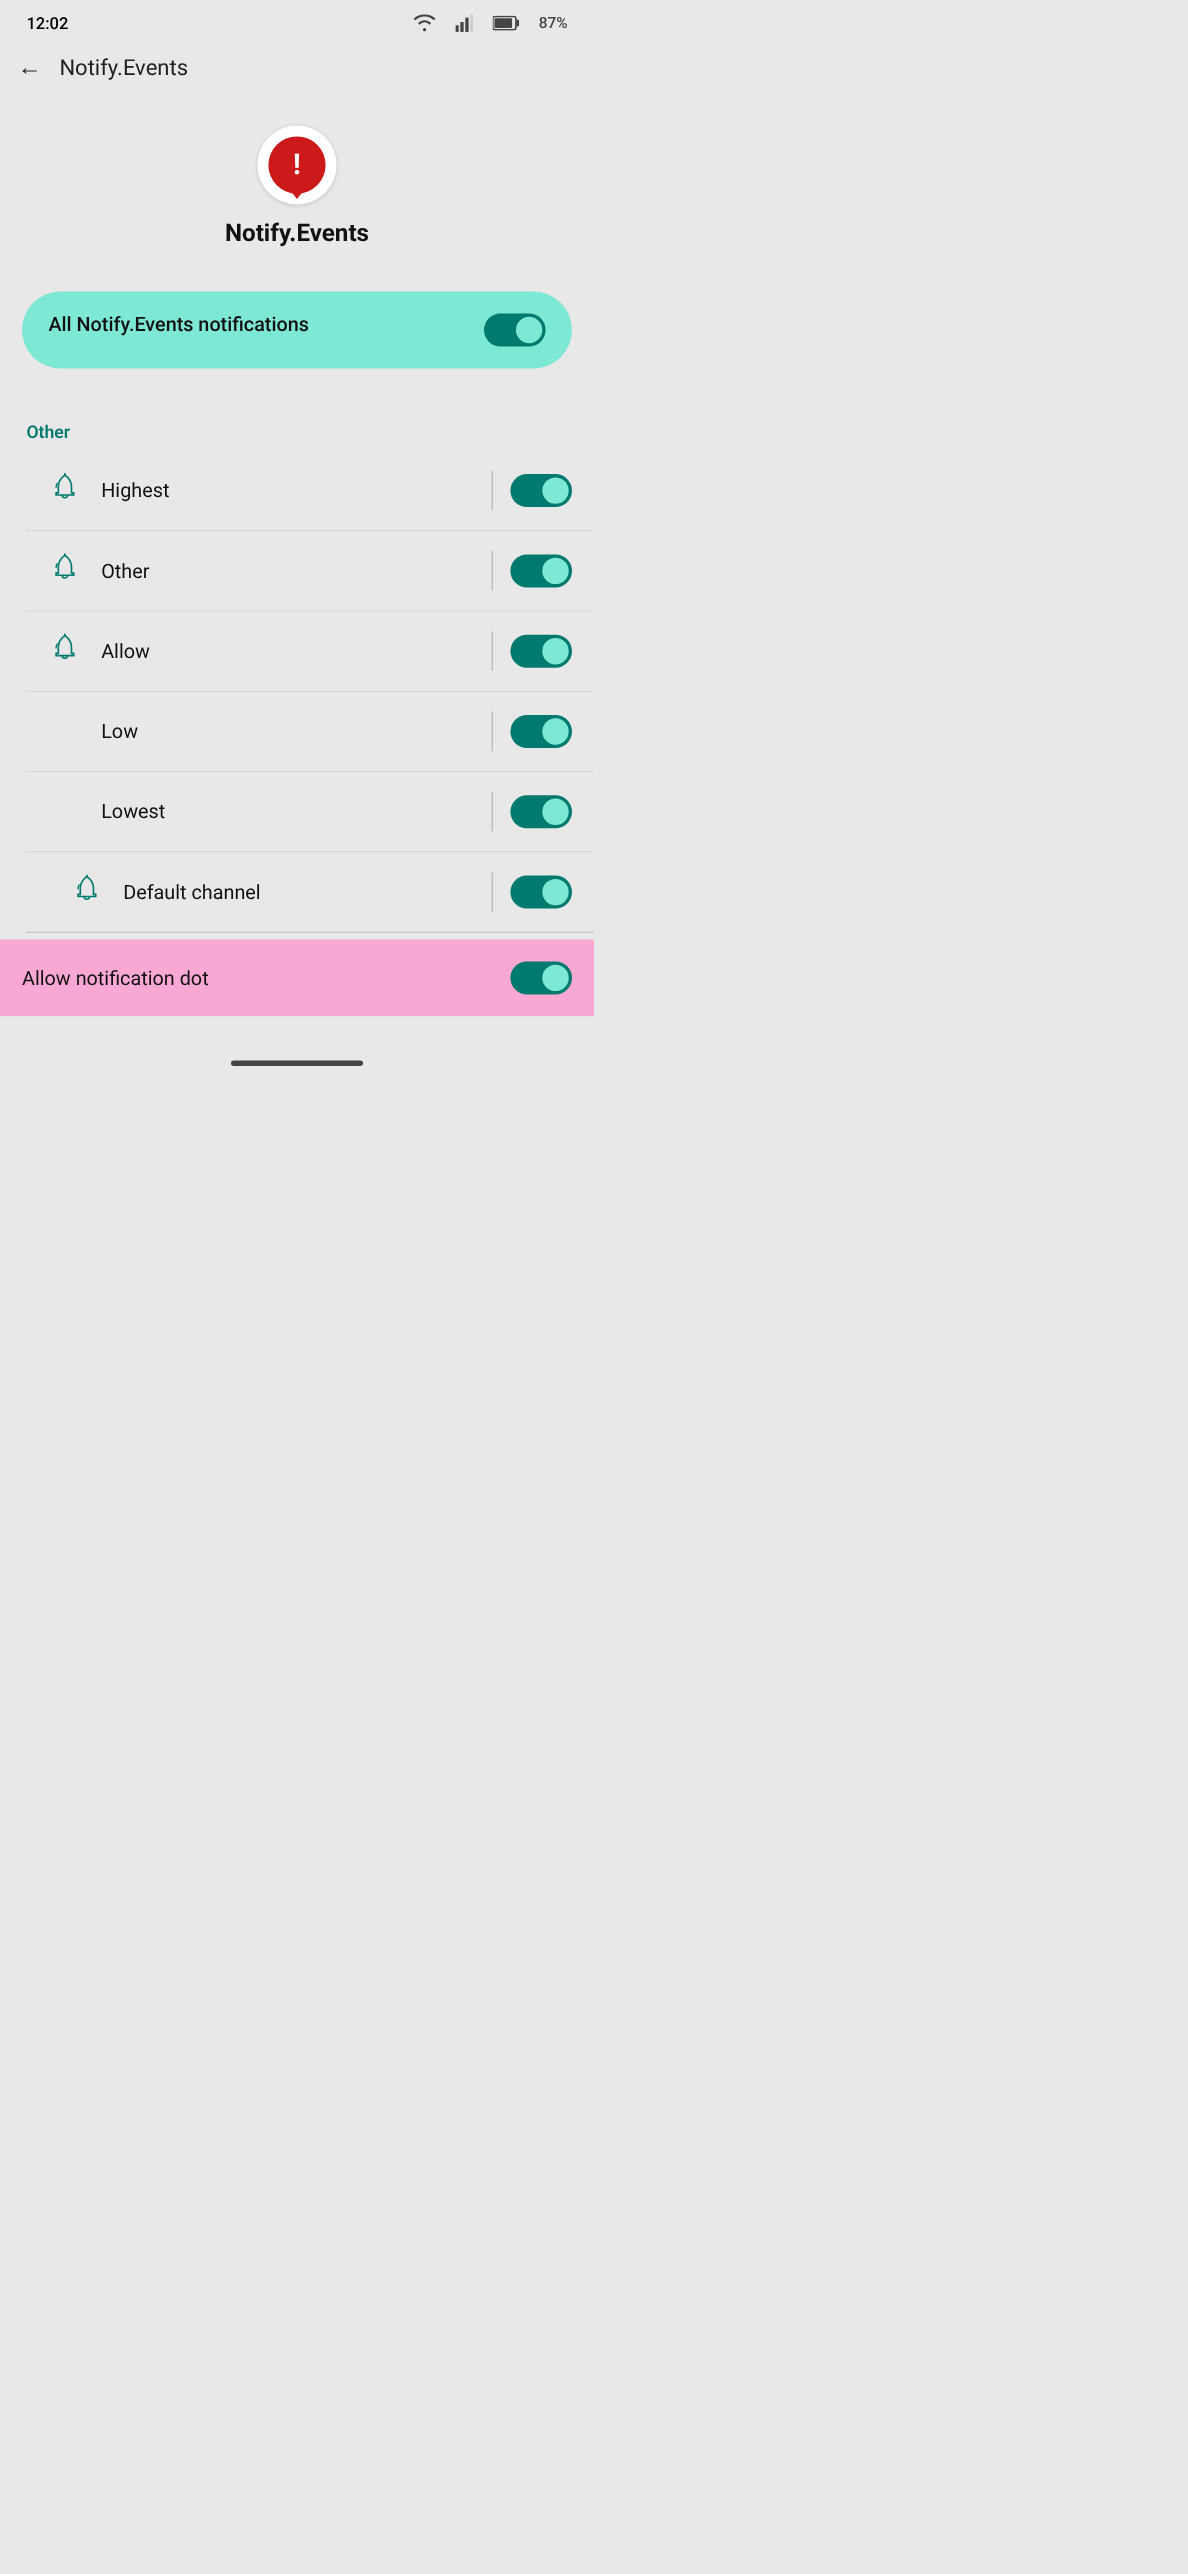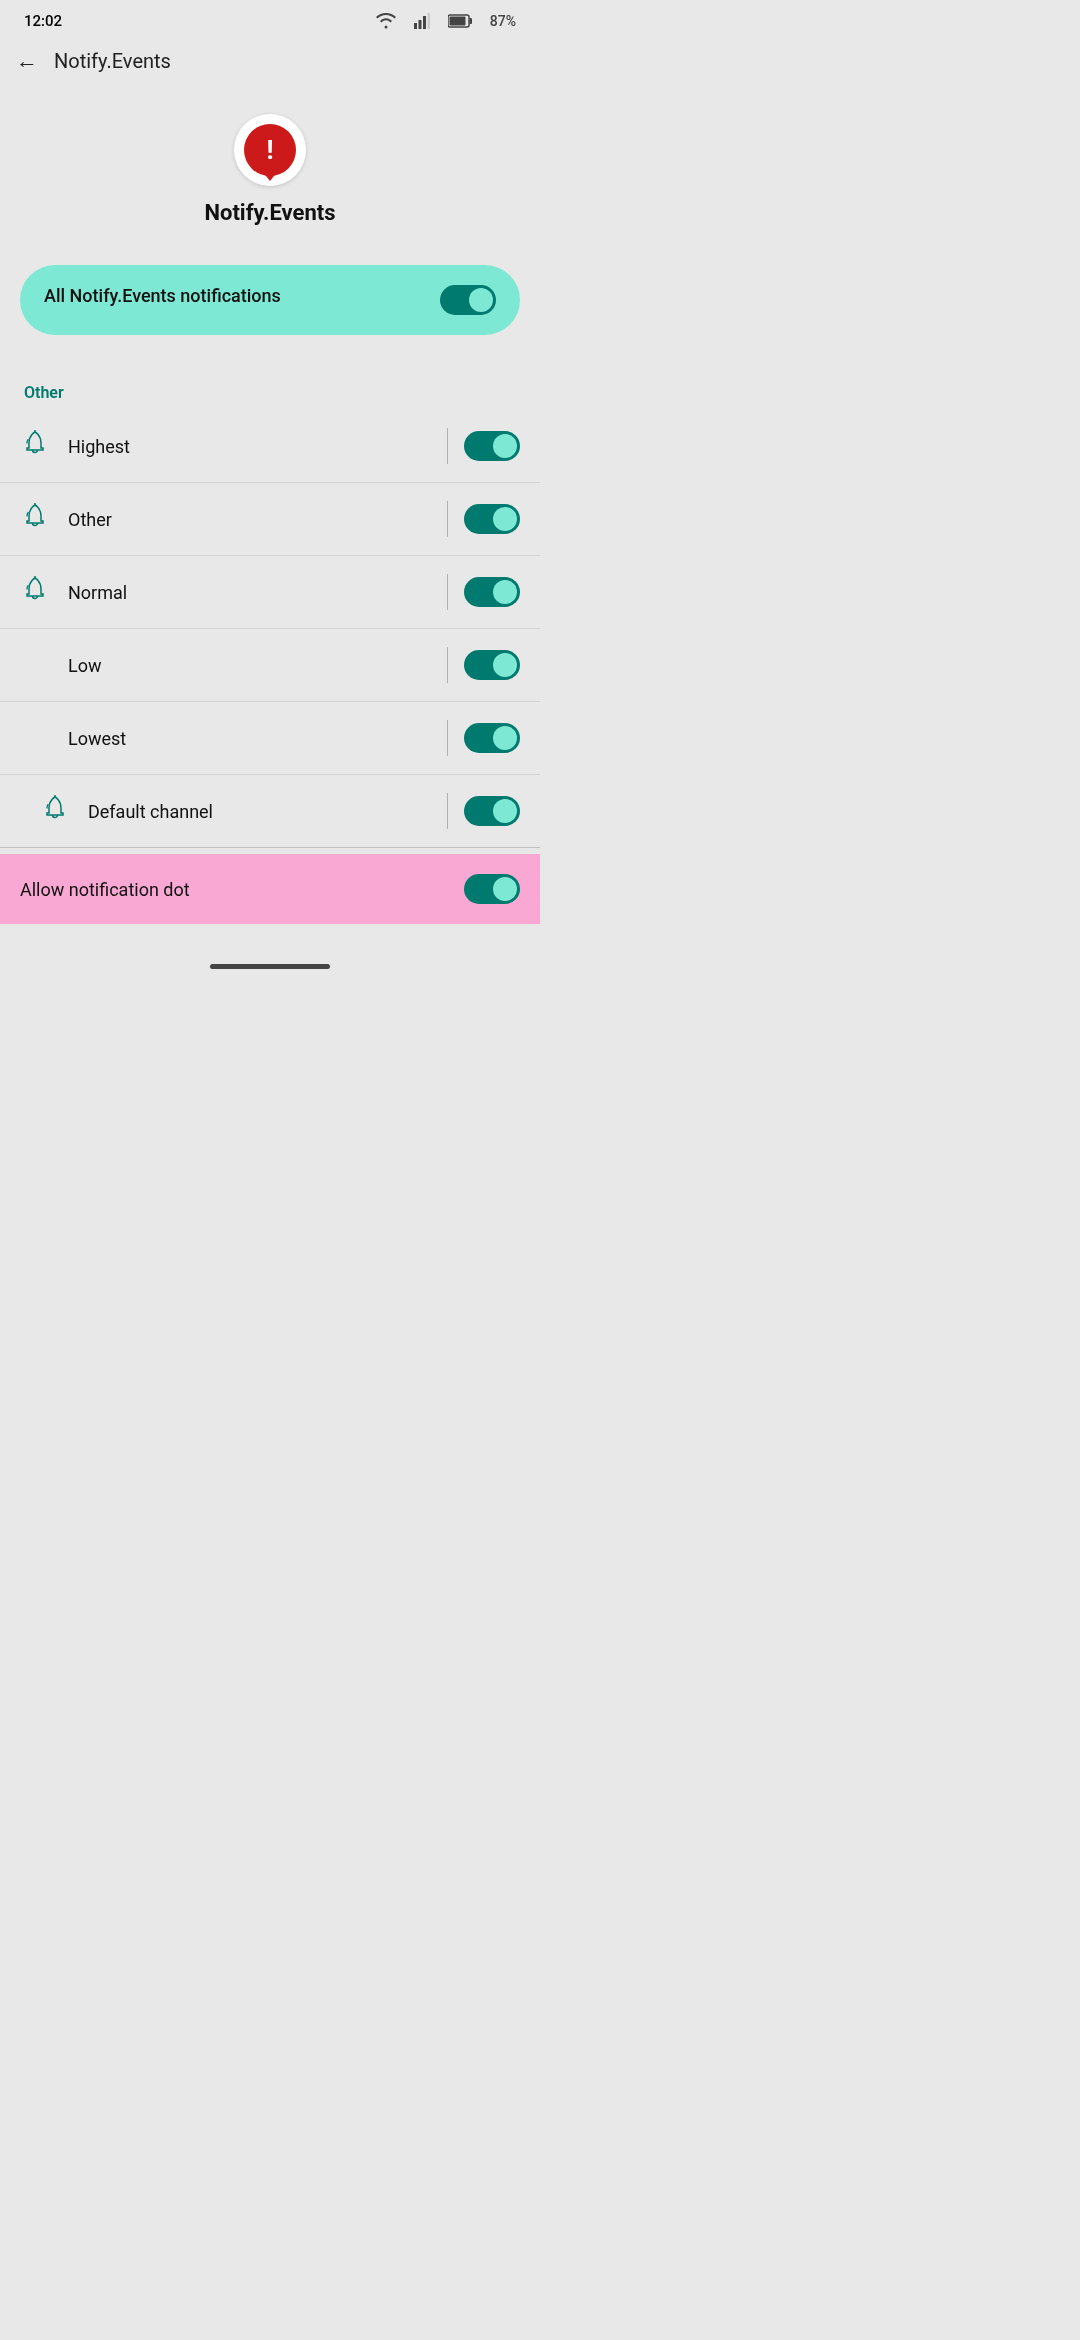--- a/index.html
+++ b/index.html
@@ -133,20 +133,21 @@
     
     .notif-list {
       background: #e8e8e8;
     }
     .notif-row {
       display: flex;
       align-items: center;
       padding: 18px 20px;
       border-bottom: 1px solid #d4d4d4;
       background: #e8e8e8;
+      margin-left: 24px;
     }
     .notif-row:last-child {
       border-bottom: none;
     }
     .notif-icon {
       color: #007a6e;
       font-size: 24px;
       margin-right: 18px;
       width: 30px;
       text-align: center;
@@ -322,21 +323,21 @@
 
   <div class="notif-row">
     <div class="notif-icon">
       <svg class="bell-svg" viewBox="0 0 26 26" fill="none">
         <path d="M13 2C13 2 7 5 7 13v5H5v2h16v-2h-2v-5c0-8-6-11-6-11z" stroke="#007a6e" stroke-width="1.5" fill="none"></path>
         <path d="M10.5 20a2.5 2.5 0 0 0 5 0" stroke="#007a6e" stroke-width="1.5" fill="none"></path>
         <line x1="13" y1="2" x2="13" y2="0.5" stroke="#007a6e" stroke-width="1.5" stroke-linecap="round"></line>
         <path d="M6 9.5 C5 11 5 12 5 13" stroke="#007a6e" stroke-width="1.3" stroke-linecap="round" fill="none"></path>
       </svg>
     </div>
-    <span class="notif-label">Normal</span>
+    <span class="notif-label">Allow</span>
     <div class="notif-divider"></div>
     <div class="toggle">
       <div class="toggle-track">
         <div class="toggle-thumb on"></div>
       </div>
     </div>
   </div>
 
   <div class="notif-row">
     <div class="notif-icon" style="visibility:hidden;"></div>

